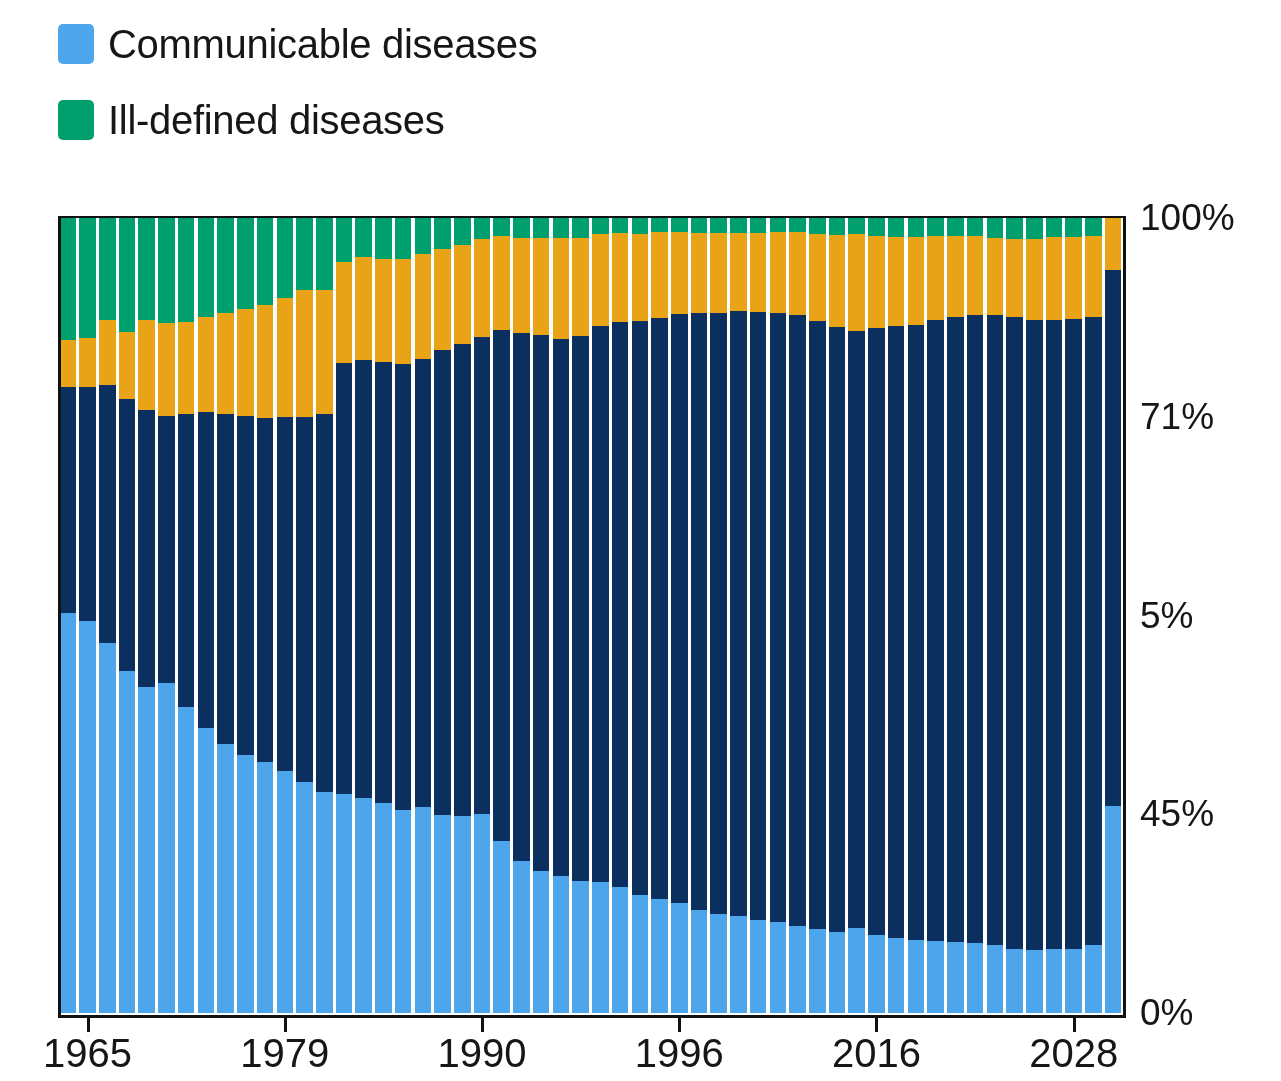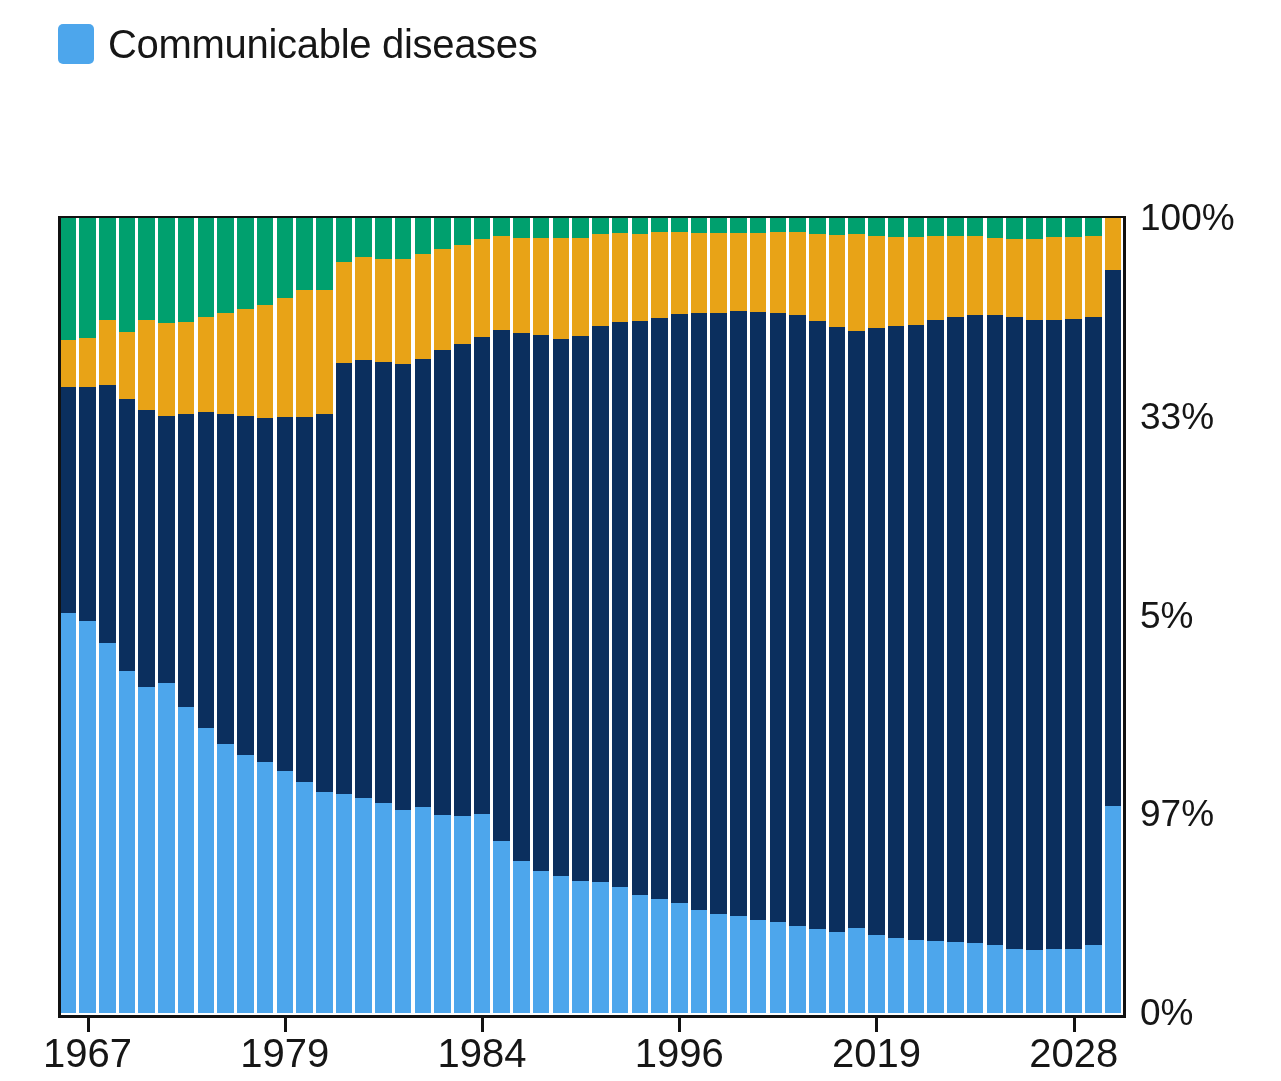--- a/index.html
+++ b/index.html
@@ -145,20 +145,24 @@
 <body>
 
 <div id="legend">
   <div class="legend-row">
     <div class="legend-item" style="margin-right:52px;">
       <span class="legend-swatch" style="background:#4da6ec;"></span>
       <span class="legend-label">Communicable diseases</span>
     </div>
   </div>
   <div class="legend-row" style="margin-top:16px;">
+    <div class="legend-item">
+      <span class="legend-swatch" style="background:#00a06e;"></span>
+      <span class="legend-label">Ill-defined diseases</span>
+    </div>
   </div>
 </div>
 
 <div id="plot-wrap">
   <div id="plot-top-line"></div>
   <div id="plot-area">
       <div class="bar" style="left: 1.6px; width: 16.5222px;">
         <div class="seg" style="background: rgb(77, 166, 236); bottom: 0px; height: 399.885px;"></div>
         <div class="seg" style="background: rgb(11, 47, 94); bottom: 399.885px; height: 225.78px;"></div>
         <div class="seg" style="background: rgb(232, 163, 23); bottom: 625.665px; height: 47.7px;"></div>
@@ -480,32 +484,32 @@
         <div class="seg" style="background: rgb(77, 166, 236); bottom: 0px; height: 207.495px;"></div>
         <div class="seg" style="background: rgb(11, 47, 94); bottom: 207.495px; height: 535.83px;"></div>
         <div class="seg" style="background: rgb(232, 163, 23); bottom: 743.325px; height: 51.675px;"></div>
       </div>
     </div>
   <div id="axis-left"></div>
   <div id="axis-right"></div>
   <div id="axis-bottom"></div>
   <div id="ytick-layer">
       <div class="ytick" style="top: 199px;">100%</div>
-      <div class="ytick" style="top: 397.75px;">33%</div>
+      <div class="ytick" style="top: 397.75px;">71%</div>
       <div class="ytick" style="top: 596.5px;">5%</div>
-      <div class="ytick" style="top: 795.25px;">97%</div>
+      <div class="ytick" style="top: 795.25px;">45%</div>
       <div class="ytick" style="top: 994px;">0%</div>
     </div>
   <div id="xtick-layer">
       <div class="xtick-mark" style="left: 86.5833px;"></div>
-      <div class="xtick-label" style="left: 87.5833px;">1967</div>
+      <div class="xtick-label" style="left: 87.5833px;">1965</div>
       <div class="xtick-mark" style="left: 283.806px;"></div>
       <div class="xtick-label" style="left: 284.806px;">1979</div>
       <div class="xtick-mark" style="left: 481.028px;"></div>
-      <div class="xtick-label" style="left: 482.028px;">1984</div>
+      <div class="xtick-label" style="left: 482.028px;">1990</div>
       <div class="xtick-mark" style="left: 678.25px;"></div>
       <div class="xtick-label" style="left: 679.25px;">1996</div>
       <div class="xtick-mark" style="left: 875.472px;"></div>
-      <div class="xtick-label" style="left: 876.472px;">2019</div>
+      <div class="xtick-label" style="left: 876.472px;">2016</div>
       <div class="xtick-mark" style="left: 1072.69px;"></div>
       <div class="xtick-label" style="left: 1073.69px;">2028</div>
     </div>
 </div>
 
 </body></html>

